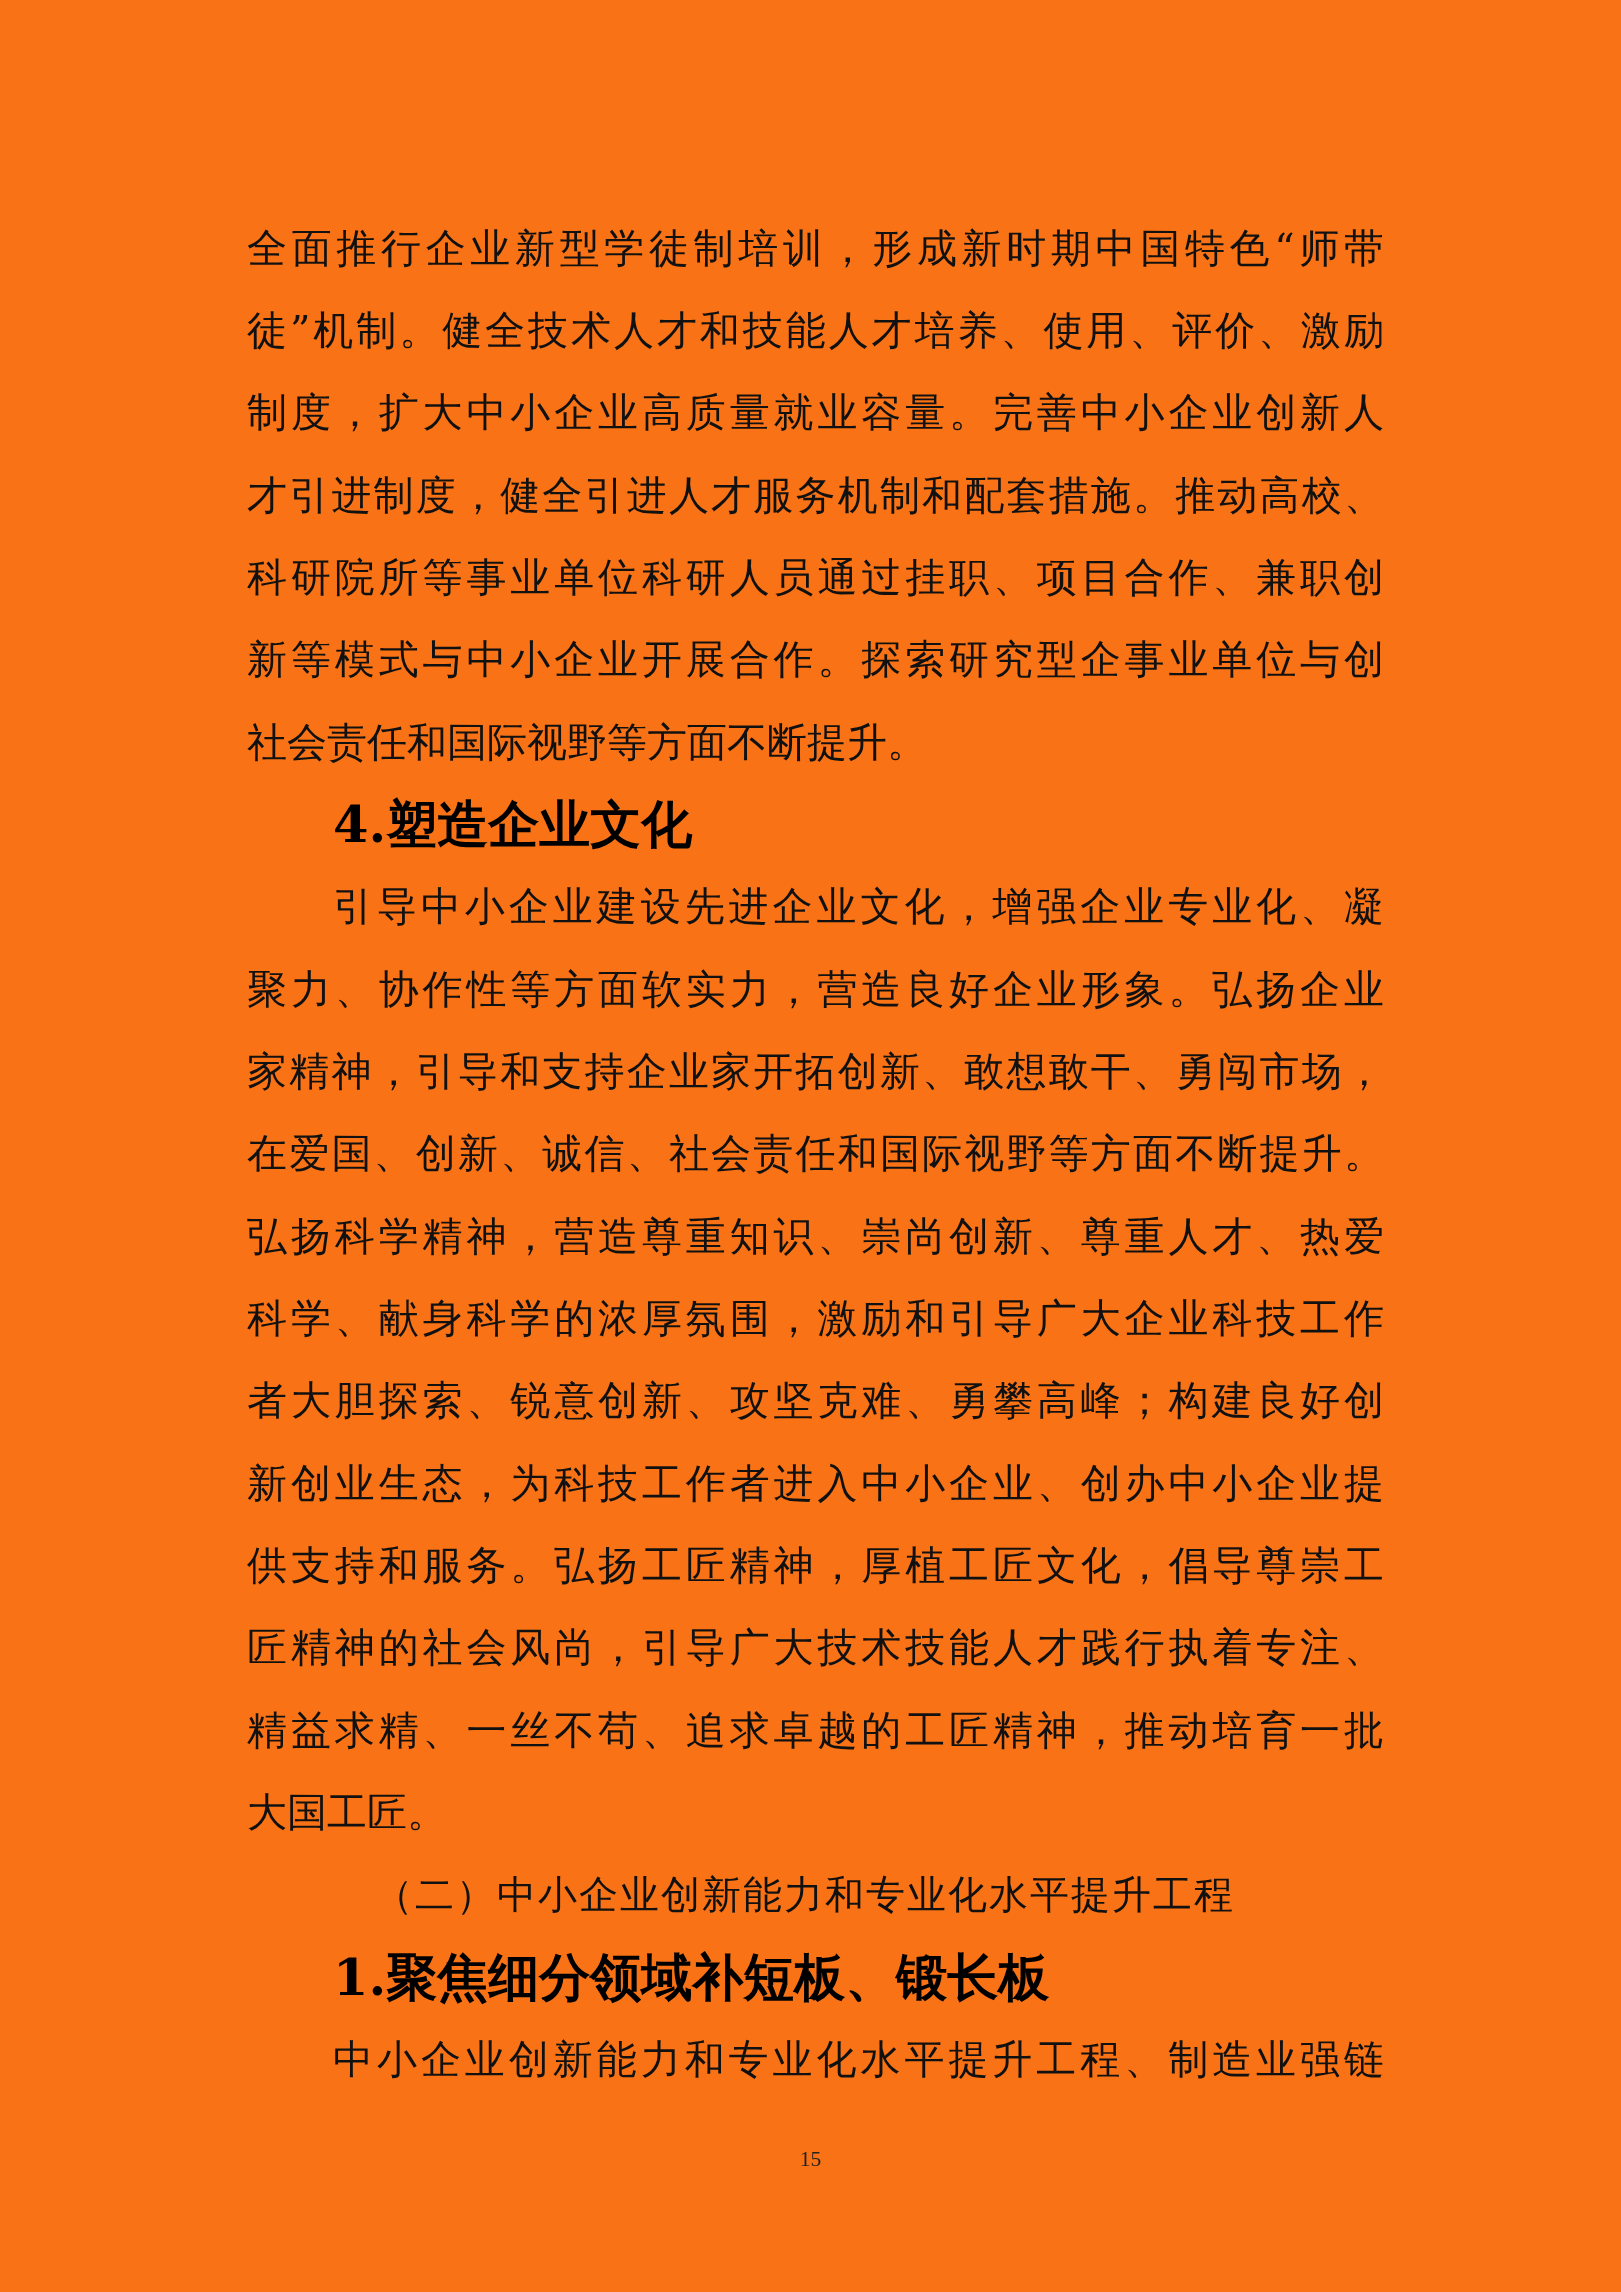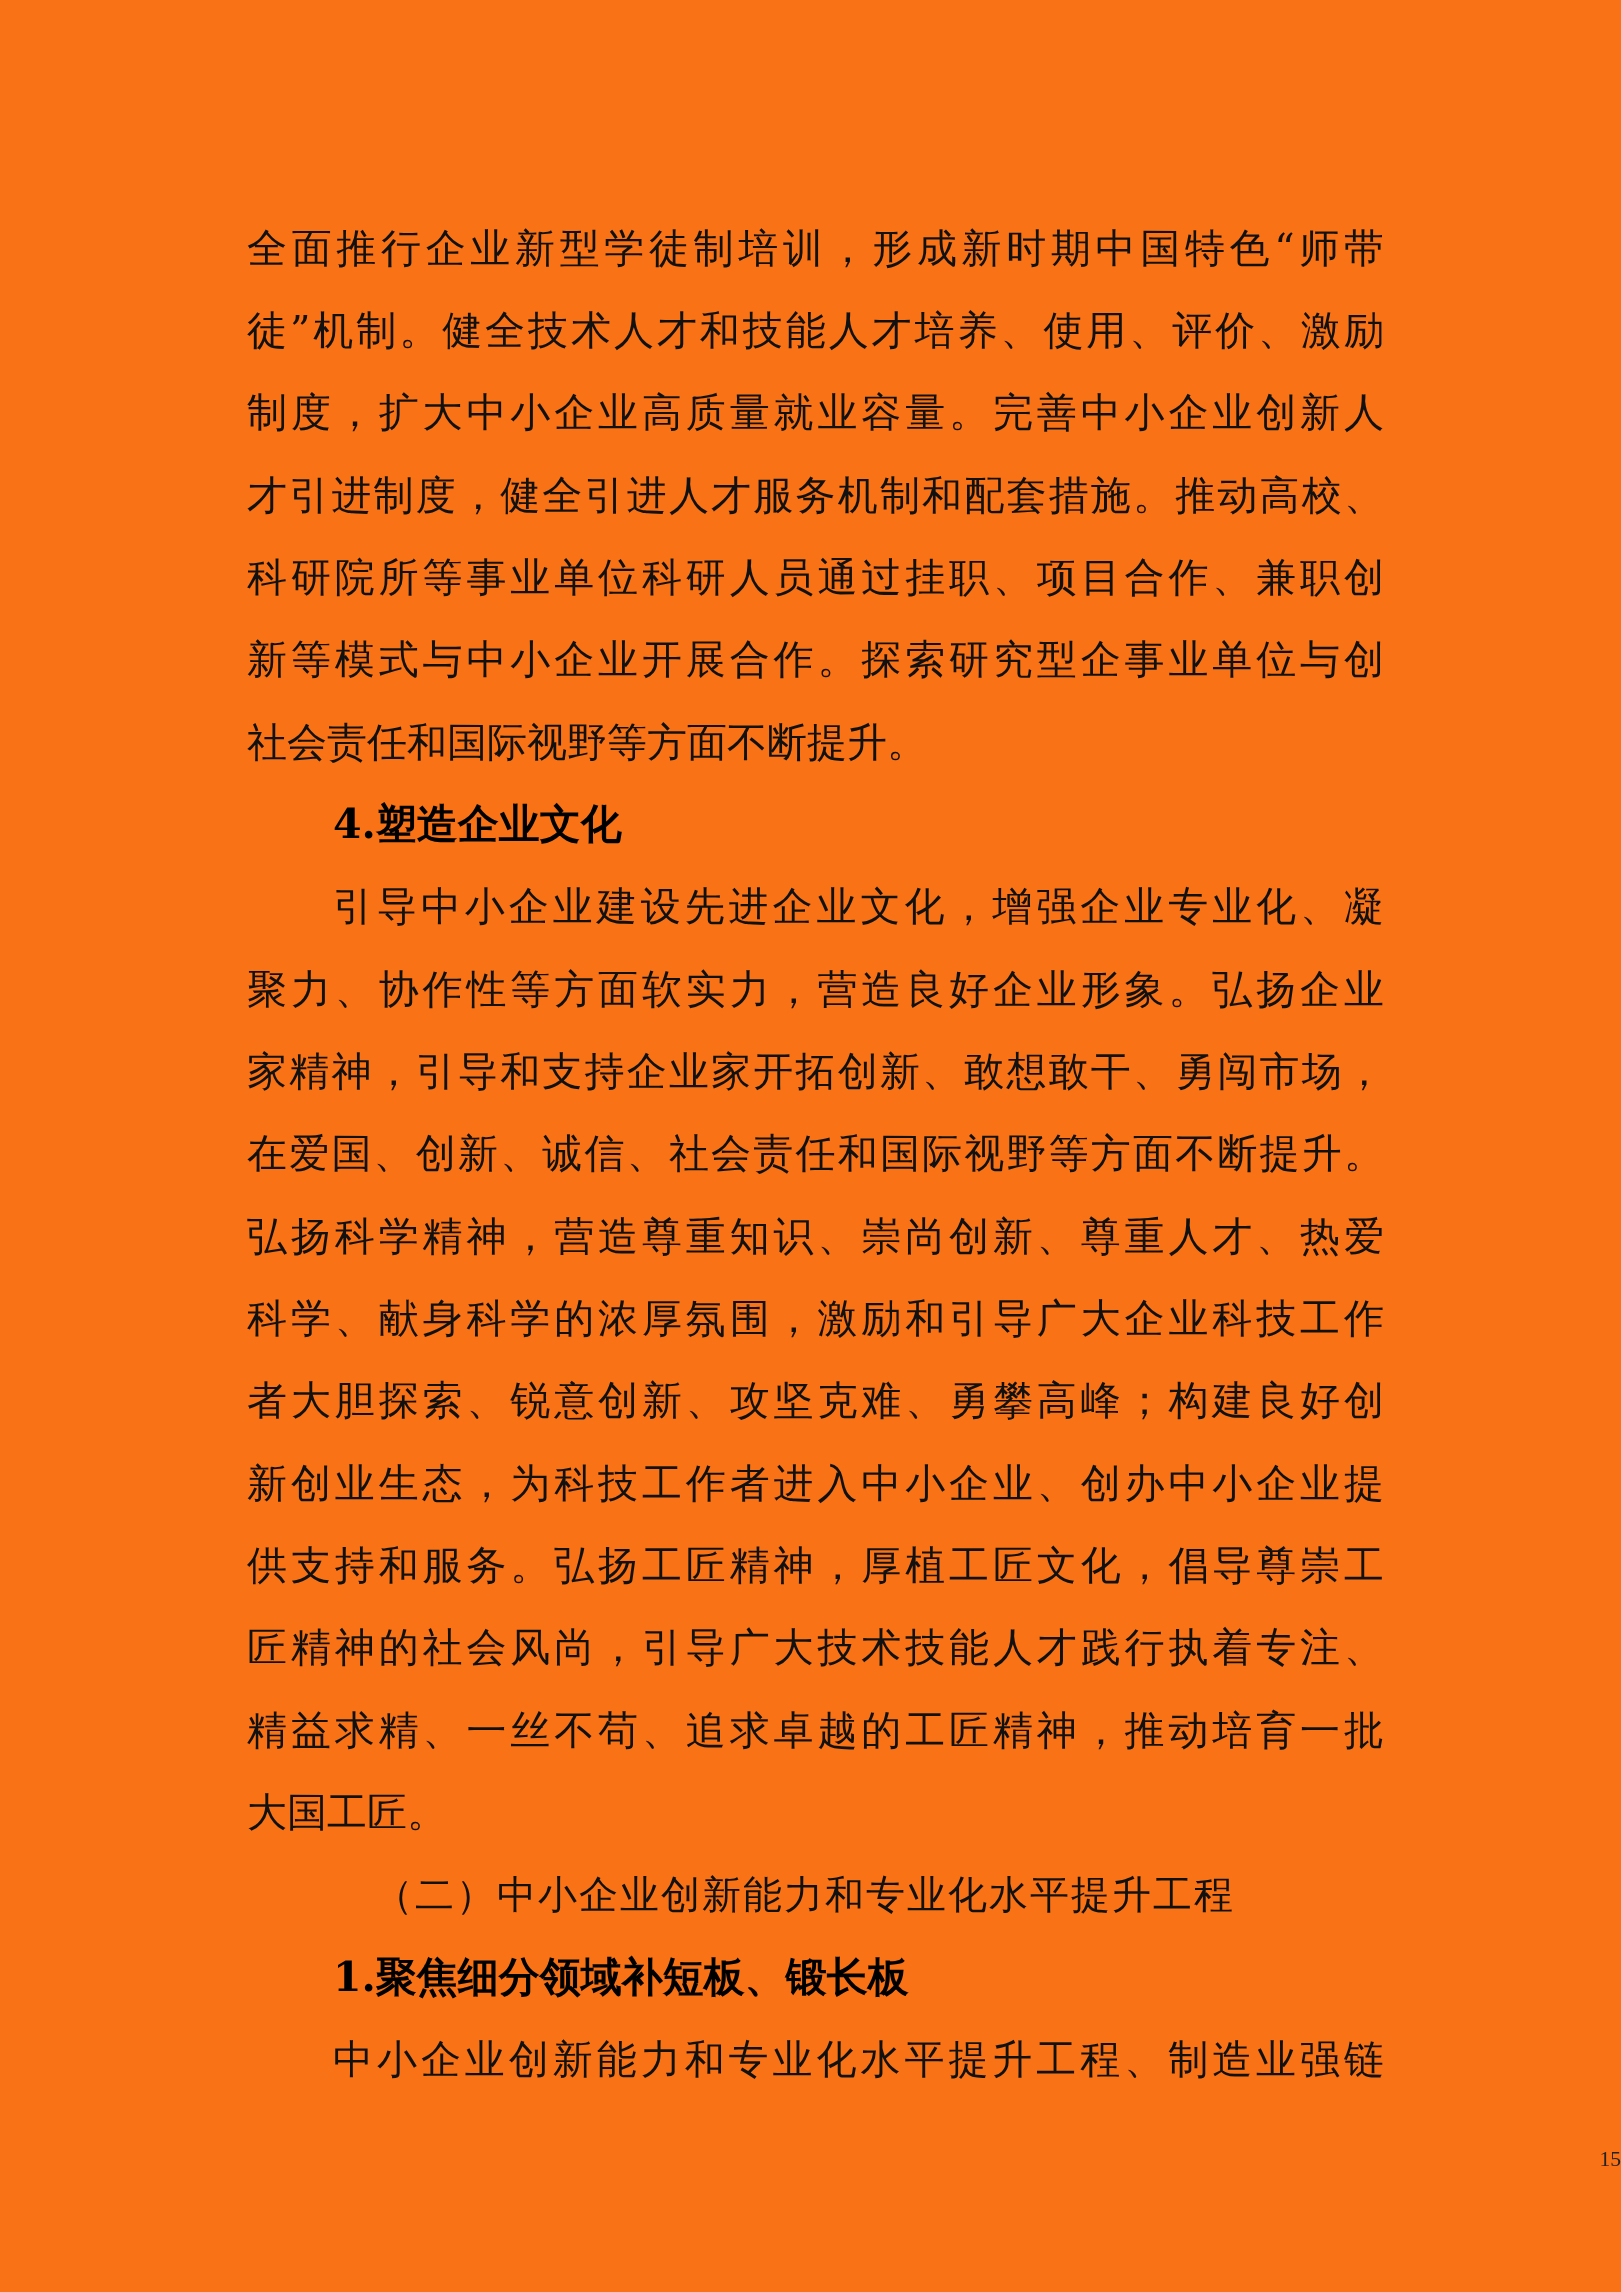--- a/index.html
+++ b/index.html
@@ -20,21 +20,21 @@
     letter-spacing: 0px;
   }
   .line.last { text-align-last: left; }
   .line.indent { left: 333px; width: 1051px; }
   .heading {
     position: absolute;
     left: 333px;
     height: 59px;
     line-height: 59px;
     font-family: "DejaVu Serif", "Liberation Serif", serif;
-    font-size: 41px;
+    font-size: 51px;
     font-weight: bold;
     color: #000000;
     white-space: nowrap;
   }
   .section-heading {
     position: absolute;
     left: 333px;
     height: 59px;
     line-height: 59px;
     font-family: "DejaVu Sans", "Liberation Sans", sans-serif;
@@ -42,21 +42,21 @@
     color: #111111;
     white-space: nowrap;
     letter-spacing: 2px;
     margin-left: 41px;
   }
   .page-number {
     position: absolute;
     left: 0;
     width: 1621px;
     top: 2147px;
-    text-align: right;
+    text-align: center;
     font-family: "Liberation Serif", "DejaVu Serif", serif;
     font-size: 21.6px;
     color: #222222;
   }
 </style>
 </head>
 <body>
 
 <div class="page">
 

